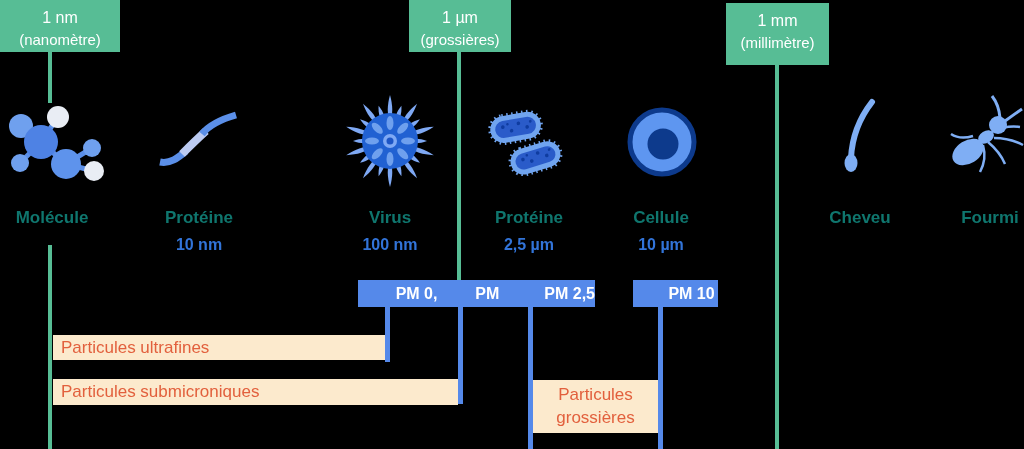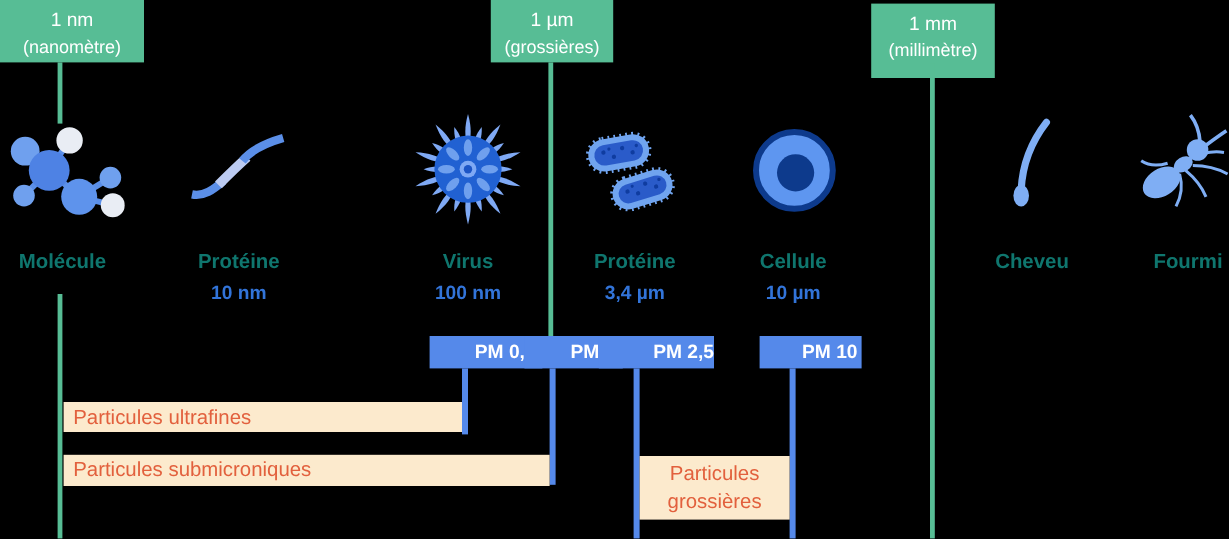--- a/index.html
+++ b/index.html
@@ -184,21 +184,21 @@
   <div class="obj-name" style="left:52px;top:208px;">Molécule</div>
   <div class="obj-name" style="left:199px;top:208px;">Protéine</div>
   <div class="obj-name" style="left:390px;top:208px;">Virus</div>
   <div class="obj-name" style="left:529px;top:208px;">Protéine</div>
   <div class="obj-name" style="left:661px;top:208px;">Cellule</div>
   <div class="obj-name" style="left:860px;top:208px;">Cheveu</div>
   <div class="obj-name" style="left:990px;top:208px;">Fourmi</div>
 
   <div class="obj-size" style="left:199px;top:236px;">10 nm</div>
   <div class="obj-size" style="left:390px;top:236px;">100 nm</div>
-  <div class="obj-size" style="left:529px;top:236px;">3,4 µm</div>
+  <div class="obj-size" style="left:529px;top:236px;">2,5 µm</div>
   <div class="obj-size" style="left:661px;top:236px;">10 µm</div>
 
   <div class="pm-box" style="left:358px;width:62px;">PM 0,1</div>
   <div class="pm-box" style="left:437px;width:50px;">PM 1</div>
   <div class="pm-box" style="left:499px;width:64px;text-align:right;">PM 2,5</div>
   <div class="pm-box" style="left:633px;width:53px;">PM 10</div>
 
   <div class="pm-line" style="left:385px;height:55px;"></div>
   <div class="pm-line" style="left:458px;height:97px;"></div>
   <div class="pm-line" style="left:528px;height:142px;"></div>

